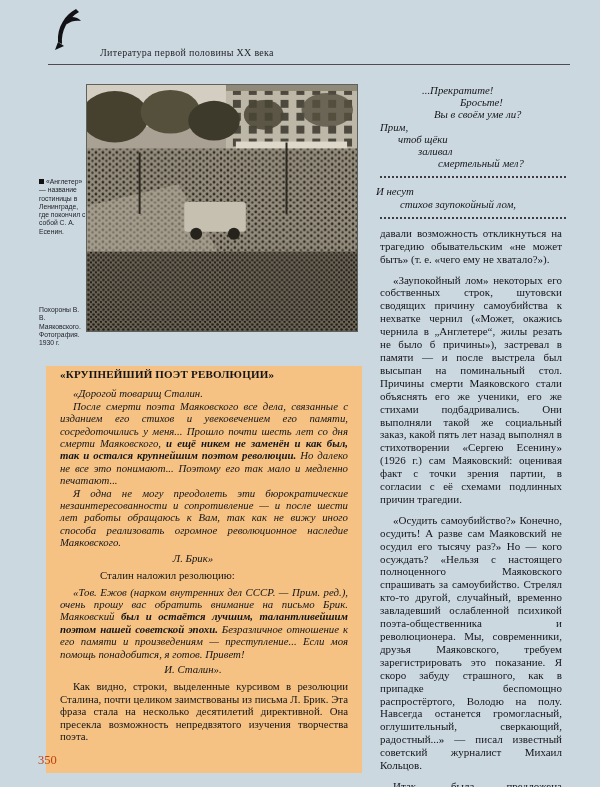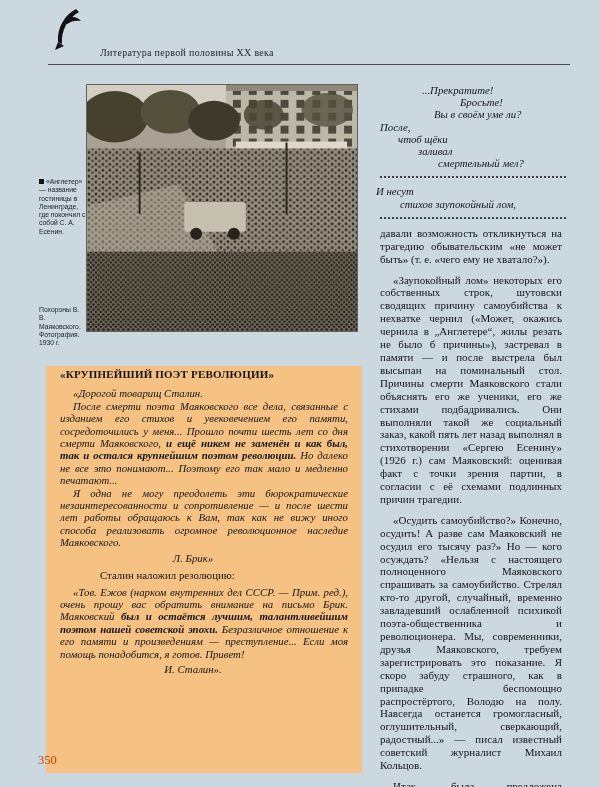--- a/index.html
+++ b/index.html
@@ -141,28 +141,29 @@
         <p><span>«Дорогой товарищ Сталин.</span></p>
         <p><span>После смерти поэта Маяковского все дела, связанные с изданием его стихов и увековечением его памяти, сосредоточились у меня... Прошло почти шесть лет со дня смерти Маяковского, </span><span class="b">и ещё никем не заменён и как был, так и остался крупнейшим поэтом революции.</span><span> Но далеко не все это понимают... Поэтому его так мало и медленно печатают...</span></p>
         <p><span>Я одна не могу преодолеть эти бюрократические незаинтересованности и сопротивление — и после шести лет работы обращаюсь к Вам, так как не вижу иного способа реализовать огромное революционное наследие Маяковского.</span></p>
       </div>
     <div class="sig">Л. Брик»</div>
     <p class="res-label">Сталин наложил резолюцию:</p>
     <div class="i-block">
         <p><span>«Тов. Ежов (нарком внутренних дел СССР. — Прим. ред.), очень прошу вас обратить внимание на письмо Брик. Маяковский </span><span class="b">был и остаётся лучшим, талантливейшим поэтом нашей советской эпохи.</span><span> Безразличное отношение к его памяти и произведениям — преступление... Если моя помощь понадобится, я готов. Привет!</span></p>
       </div>
     <div class="sig">И. Сталин».</div>
+    <p class="outro">Как видно, строки, выделенные курсивом в резолюции Сталина, почти целиком заимствованы из письма Л. Брик. Эта фраза стала на несколько десятилетий директивной. Она пресекла возможность непредвзятого изучения творчества поэта.</p>
   </section>
 
   <div class="right-col">
     <div class="poem">
         <div style="margin-left: 50px;">...Прекратите!</div>
         <div style="margin-left: 88px;">Бросьте!</div>
         <div style="margin-left: 62px;">Вы в своём уме ли?</div>
-        <div style="margin-left: 8px;">После,</div>
+        <div style="margin-left: 8px;">Прим,</div>
         <div style="margin-left: 26px;">чтоб щёки</div>
         <div style="margin-left: 46px;">заливал</div>
         <div style="margin-left: 66px;">смертельный мел?</div>
       </div>
     <div class="dots"></div>
     <div class="poem">
         <div style="margin-left: 4px;">И несут</div>
         <div style="margin-left: 28px;">стихов заупокойный лом,</div>
       </div>
     <div class="dots"></div>

